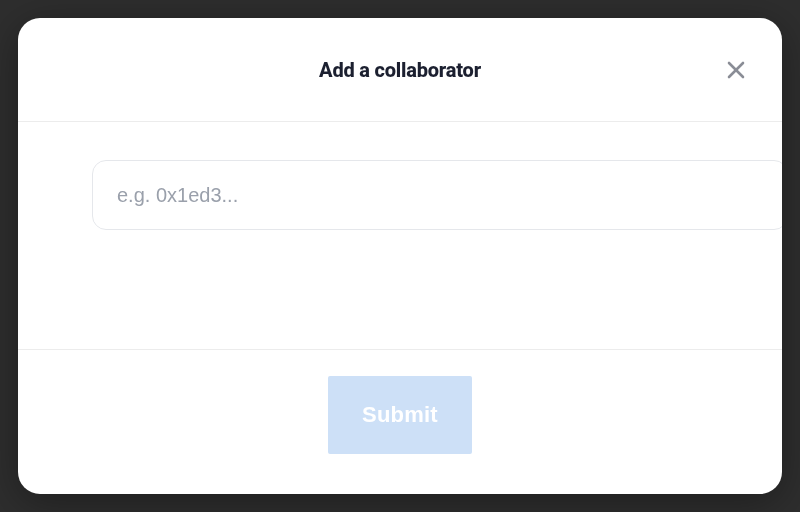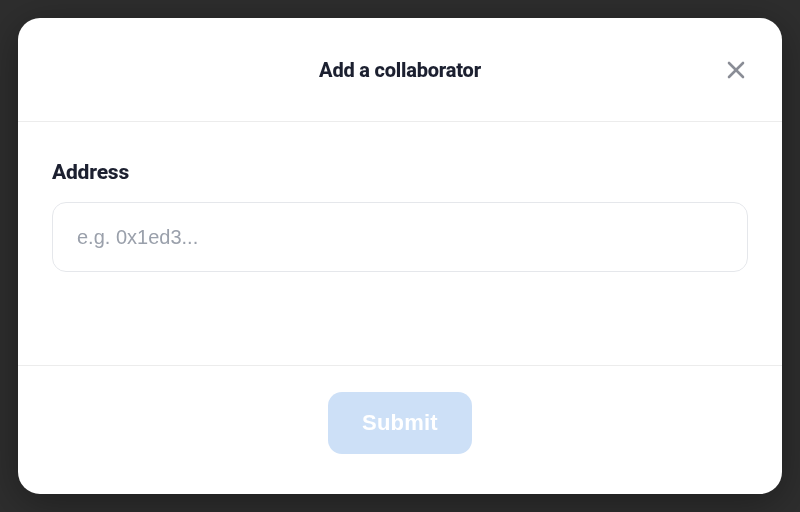--- a/index.html
+++ b/index.html
@@ -60,38 +60,39 @@
     width: 100%;
     height: 70px;
     border: 1px solid #e5e7eb;
     border-radius: 14px;
     padding: 12px 24px;
     font-size: 20px;
     color: #1c2030;
     font-weight: 400;
     outline: none;
     background: #fff;
+    margin-left: 40px;
   }
   .text-input::placeholder {
     color: #9aa0ab;
     font-weight: 500;
   }
   .modal-footer {
     border-top: 1px solid #ececec;
     padding: 26px 0 40px 0;
     display: flex; align-items: center; justify-content: center;
   }
   .submit-btn {
     background: #cde0f7;
     color: #ffffff;
     font-size: 22px;
     font-weight: 800;
     border: none;
-    border-radius: 14px;
-    padding: 18px 34px;
+    border-radius: 2px;
+    padding: 26px 34px;
     letter-spacing: 0.2px;
     cursor: not-allowed;
   }
 </style>
 </head>
 <body>
 
 <div class="backdrop">
   <div class="modal">
 
@@ -99,21 +100,20 @@
       <h1 class="modal-title">Add a collaborator</h1>
       <button class="close-btn">
         <svg viewBox="0 0 24 24" fill="none">
           <line x1="5" y1="5" x2="19" y2="19" stroke-linecap="round"></line>
           <line x1="19" y1="5" x2="5" y2="19" stroke-linecap="round"></line>
         </svg>
       </button>
     </div>
 
     <div class="modal-body">
-      <div class="field-label">Address</div>
       <input type="text" class="text-input" placeholder="e.g. 0x1ed3..." style="">
     </div>
 
     <div class="modal-footer">
       <button class="submit-btn">Submit</button>
     </div>
 
   </div>
 </div>
 

